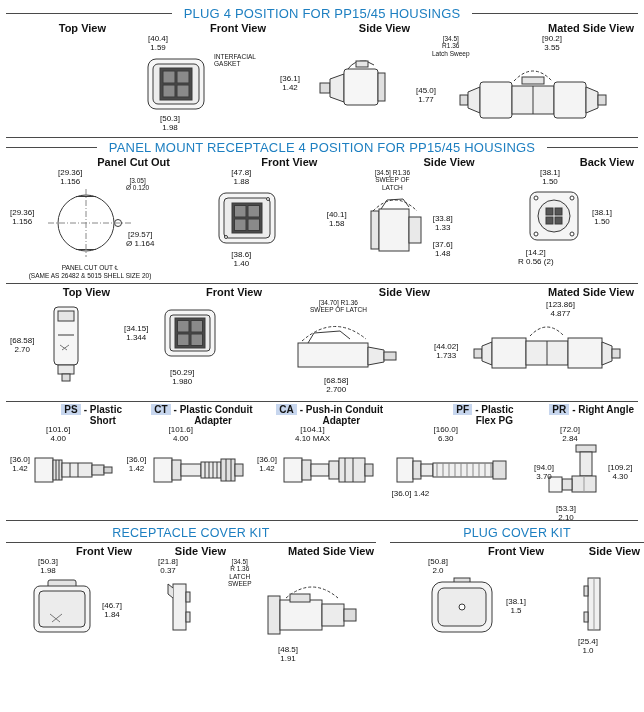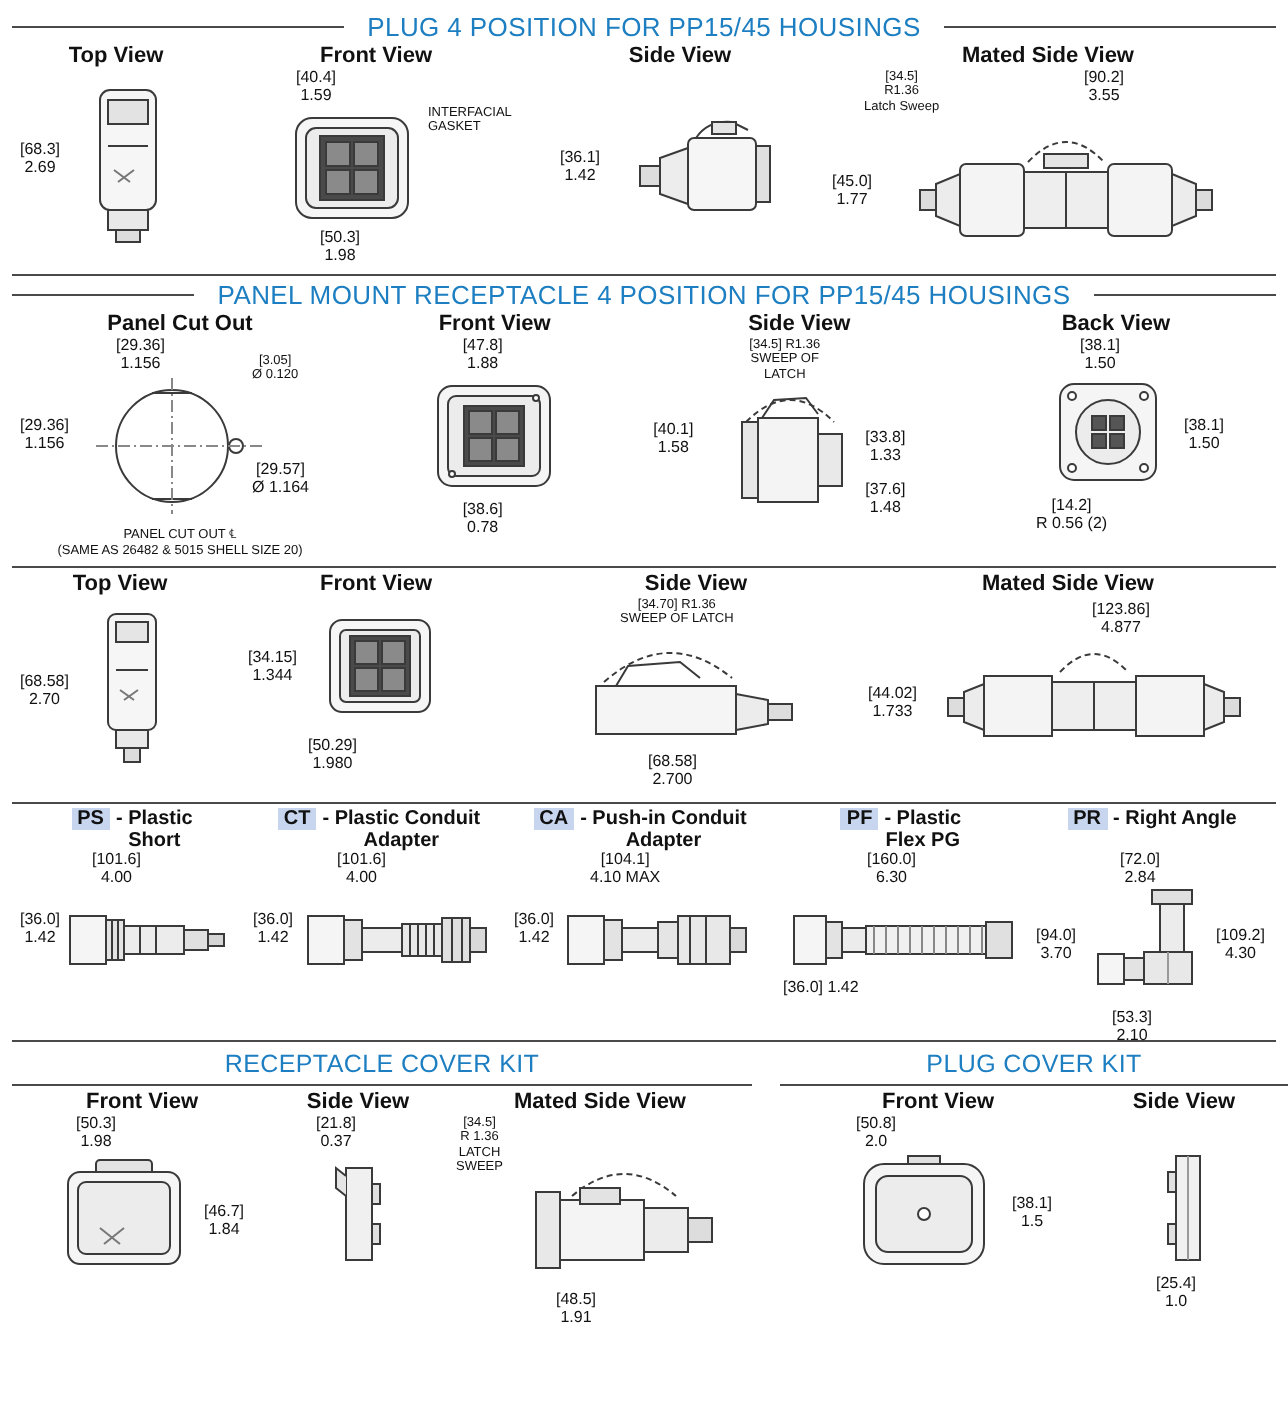--- a/index.html
+++ b/index.html
@@ -7,21 +7,21 @@
   body {
     width: 644px; height: 712px; overflow: hidden;
     font-family: "Liberation Sans", sans-serif; color: #111;
   }
   .page { padding: 4px 6px 0; }
   .sec-h { display: flex; align-items: center; gap: 12px; margin: 2px 0 1px; }
   .sec-h .rule { flex: 1; border-top: 1.5px solid #4a4a4a; }
   .sec-title { color: var(--accent, #1d7fc1); font-size: 13px; white-space: nowrap; letter-spacing: .2px; }
   .hr { border-top: 1.5px solid #4a4a4a; margin: 2px 0; }
   .views { display: flex; justify-content: space-between; padding: 0 4px; }
-  .view { display: flex; flex-direction: column; align-items: center; }
+  .view { display: flex; flex-direction: column; align-items: flex-end; }
   .vlabel { font-size: 11px; font-weight: bold; line-height: 13px; }
   .draw { position: relative; }
   .draw > svg { position: absolute; }
   .dim {
     position: absolute; font-size: 8px; line-height: 1.12;
     white-space: pre-line; text-align: center; color: #111;
   }
   .dim.sm { font-size: 6.5px; }
   .dim.left { text-align: left; }
   .pg-label { display: flex; justify-content: center; align-items: flex-start; gap: 3px;
@@ -42,34 +42,20 @@
   <div class="sec">
     <div class="sec-h">
       <span class="rule"></span>
       <span class="sec-title">PLUG 4 POSITION FOR PP15/45 HOUSINGS</span>
       <span class="rule"></span>
     </div>
     <div class="views">
 
       <div class="view" style="width:96px">
         <div class="vlabel">Top View</div>
-        <div class="draw" style="width:96px;height:100px">
-          <svg width="44" height="80" style="left:30px;top:8px">
-            <g stroke="#3a3a3a" fill="#f6f6f6" stroke-width="1">
-              <rect x="10" y="2" width="28" height="60" rx="5"></rect>
-              <rect x="14" y="7" width="20" height="12" fill="#e3e3e3"></rect>
-              <line x1="14" y1="30" x2="34" y2="30"></line>
-              <path d="M17,42 l8,6 M19,48 l8,-6" stroke="#777" fill="none"></path>
-              <rect x="14" y="62" width="20" height="10" fill="#e9e9e9"></rect>
-              <rect x="18" y="72" width="12" height="6" fill="#ddd"></rect>
-            </g>
-          </svg>
-          <span class="dim" style="left:0;top:36px">[68.3]
-2.69</span>
-        </div>
       </div>
 
       <div class="view" style="width:156px">
         <div class="vlabel">Front View</div>
         <div class="draw" style="width:156px;height:100px">
           <span class="dim" style="left:38px;top:0">[40.4]
 1.59</span>
           <svg width="64" height="58" style="left:34px;top:20px">
             <g stroke="#3a3a3a" fill="#f6f6f6" stroke-width="1">
               <rect x="4" y="4" width="56" height="50" rx="8"></rect>
@@ -183,21 +169,21 @@
               <rect x="16" y="14" width="30" height="30" fill="#4a4a4a"></rect>
               <rect x="18.5" y="16.5" width="11.5" height="11.5" fill="#8a8a8a"></rect>
               <rect x="32" y="16.5" width="11.5" height="11.5" fill="#8a8a8a"></rect>
               <rect x="18.5" y="30" width="11.5" height="11.5" fill="#8a8a8a"></rect>
               <rect x="32" y="30" width="11.5" height="11.5" fill="#8a8a8a"></rect>
               <circle cx="52" cy="10" r="1.5" fill="#fff"></circle>
               <circle cx="10" cy="48" r="1.5" fill="#fff"></circle>
             </g>
           </svg>
           <span class="dim" style="left:54px;top:82px">[38.6]
-0.78</span>
+1.40</span>
         </div>
       </div>
 
       <div class="view" style="width:150px">
         <div class="vlabel">Side View</div>
         <div class="draw" style="width:150px;height:112px">
           <span class="dim sm" style="left:50px;top:0">[34.5]  R1.36
 SWEEP OF
 LATCH</span>
           <svg width="64" height="66" style="left:38px;top:24px">
@@ -278,21 +264,21 @@
             <g stroke="#3a3a3a" fill="#f6f6f6" stroke-width="1">
               <rect x="5" y="3" width="50" height="46" rx="6"></rect>
               <rect x="10" y="8" width="40" height="36" rx="3" fill="#ececec"></rect>
               <rect x="15" y="11" width="30" height="30" fill="#4a4a4a"></rect>
               <rect x="17.5" y="13.5" width="11.5" height="11.5" fill="#8a8a8a"></rect>
               <rect x="31" y="13.5" width="11.5" height="11.5" fill="#8a8a8a"></rect>
               <rect x="17.5" y="27" width="11.5" height="11.5" fill="#8a8a8a"></rect>
               <rect x="31" y="27" width="11.5" height="11.5" fill="#8a8a8a"></rect>
             </g>
           </svg>
-          <span class="dim" style="left:40px;top:70px">[50.29]
+          <span class="dim" style="left:56px;top:70px">[50.29]
 1.980</span>
         </div>
       </div>
 
       <div class="view" style="width:164px">
         <div class="vlabel">Side View</div>
         <div class="draw" style="width:164px;height:100px">
           <span class="dim sm" style="left:44px;top:0">[34.70]  R1.36
 SWEEP OF LATCH</span>
           <svg width="112" height="52" style="left:26px;top:22px">
@@ -456,21 +442,21 @@
           <svg width="58" height="60" style="left:30px;top:17px">
             <g stroke="#3a3a3a" fill="#f5f5f5" stroke-width="1">
               <rect x="28" y="2" width="20" height="7" fill="#e0e0e0"></rect>
               <rect x="32" y="9" width="12" height="24" fill="#ececec"></rect>
               <rect x="24" y="33" width="24" height="16" fill="#e8e8e8"></rect>
               <rect x="14" y="36" width="10" height="11" fill="#e3e3e3"></rect>
               <rect x="1" y="34" width="13" height="15"></rect>
               <line x1="36" y1="33" x2="36" y2="49" stroke="#999"></line>
             </g>
           </svg>
-          <span class="dim" style="left:0;top:38px">[94.0]
+          <span class="dim" style="left:16px;top:38px">[94.0]
 3.70</span>
           <span class="dim" style="left:90px;top:38px">[109.2]
 4.30</span>
           <span class="dim" style="left:38px;top:79px">[53.3]
 2.10</span>
         </div>
       </div>
 
     </div>
   </div>

